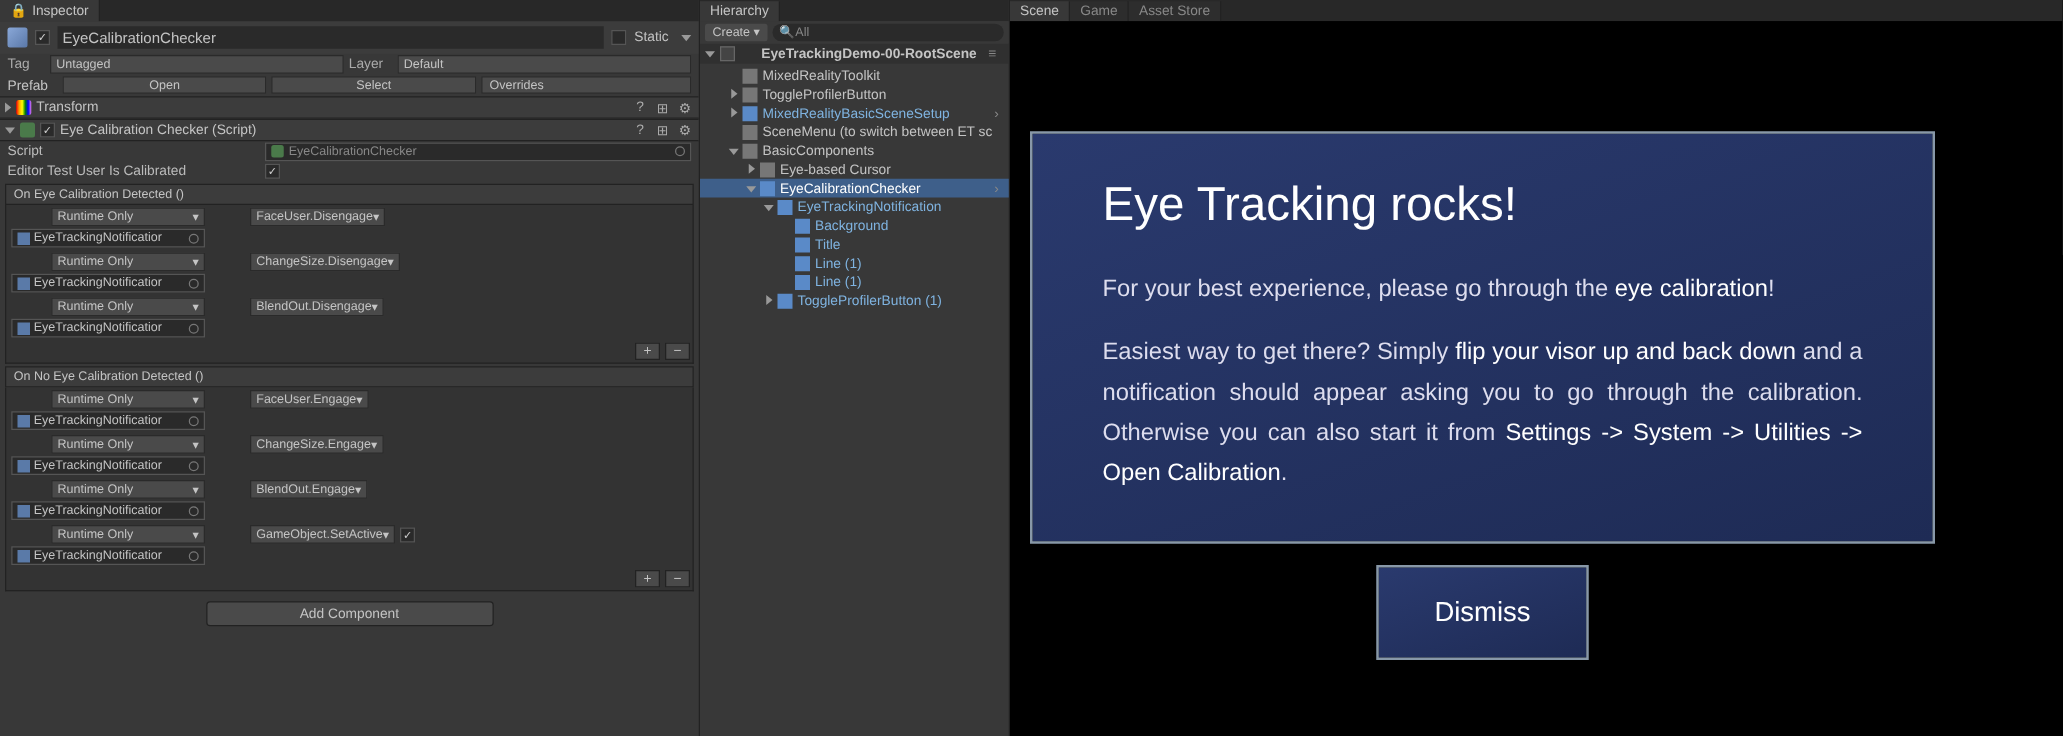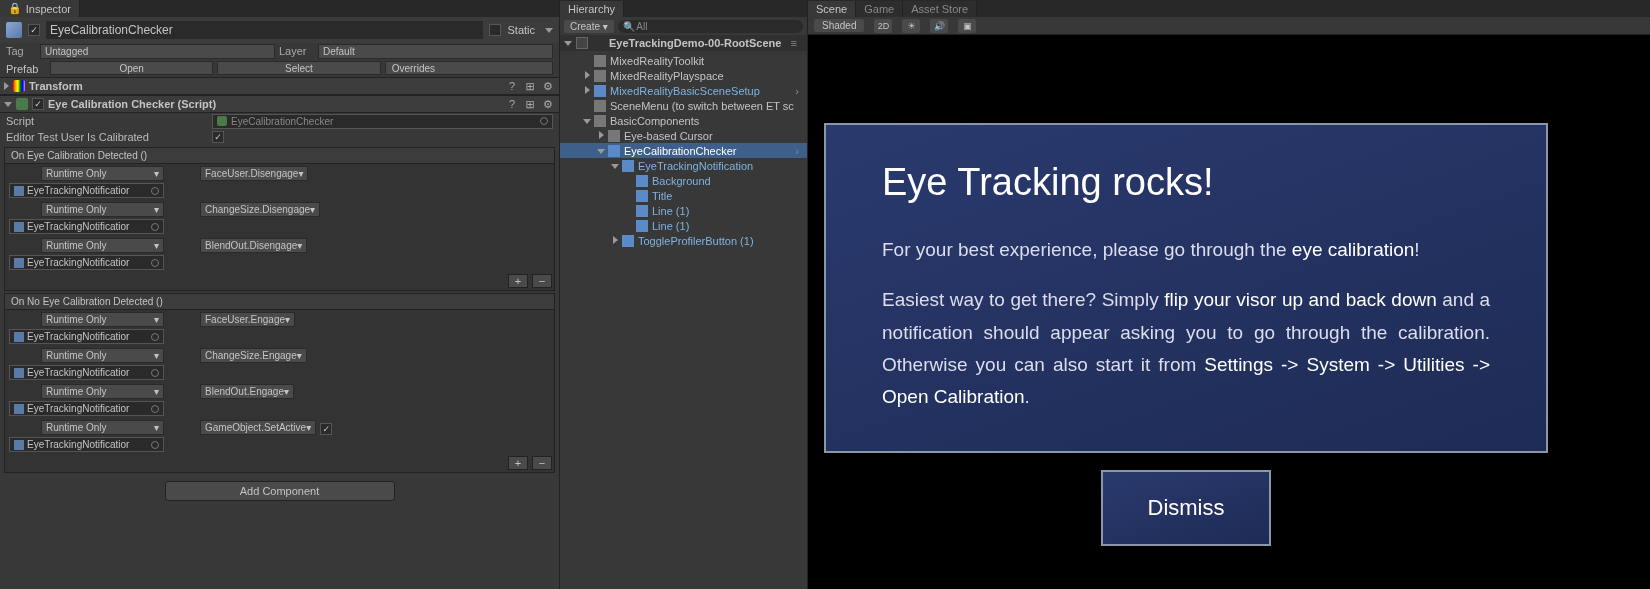--- a/index.html
+++ b/index.html
@@ -22,21 +22,21 @@
 
 .row { display: flex; align-items: center; padding: 0 6px; height: 16px; gap: 4px; }
 .row-label { width: 60px; color: #aaa; }
 .dropdown { background: #4a4a4a; border: 1px solid #2a2a2a; padding: 1px 4px; font-size: 10px; position: relative; flex: 1; }
 .dd-mid { flex: 1; }
 
 .prefab-row { display: flex; gap: 4px; padding: 2px 6px; height: 18px; }
 .prefab-btn { flex: 1; background: #4a4a4a; border: 1px solid #2a2a2a; text-align: center; font-size: 10px; padding: 1px; }
 
 .comp-header { display: flex; align-items: center; background: #3c3c3c; border-top: 1px solid #222; border-bottom: 1px solid #222; padding: 2px 4px; gap: 4px; height: 18px; }
-.comp-title { flex: 1; font-weight: bold; font-size: 11px; }
+.comp-title { flex: 1; font-weight: normal; font-size: 11px; }
 .mini-icon { width: 12px; height: 12px; background: #555; border-radius: 2px; }
 .mini-btn { width: 14px; height: 14px; display:flex; align-items:center; justify-content:center; color:#aaa; font-size:11px; }
 
 .field-row { display: flex; align-items: center; padding: 1px 6px; gap: 6px; height: 16px; }
 .field-label { flex: 0 0 200px; color: #bbb; }
 .obj-field { background: #2a2a2a; border: 1px solid #555; padding: 1px 4px; flex: 1; font-size: 10px; color: #888; display:flex; align-items:center; gap:4px;}
 .dot { width:8px; height:8px; border-radius:50%; border:1px solid #777; margin-left:auto; }
 
 .event-header { background: #3c3c3c; padding: 2px 6px; border: 1px solid #222; margin: 2px 4px 0 4px; font-size: 10px; }
 .event-body { background: #333; margin: 0 4px; border: 1px solid #222; border-top: none; }
@@ -258,21 +258,21 @@
       <div class="tree-row">
         <span class="indent" style="width:18px"></span>
         <span class="arrow"><span style="width:10px;display:inline-block"></span></span>
         <div class="go-icon "></div>
         <span>MixedRealityToolkit</span>
       </div>
       <div class="tree-row">
         <span class="indent" style="width:18px"></span>
         <span class="arrow"><span class="tri-r"></span></span>
         <div class="go-icon "></div>
-        <span>MixedRealityPlayspace</span>
+        <span>ToggleProfilerButton</span>
       </div>
       <div class="tree-row blue">
         <span class="indent" style="width:18px"></span>
         <span class="arrow"><span class="tri-r"></span></span>
         <div class="go-icon pf"></div>
         <span>MixedRealityBasicSceneSetup</span>
         <span class="more">›</span>
       </div>
       <div class="tree-row">
         <span class="indent" style="width:18px"></span>
@@ -342,27 +342,20 @@
   <div class="tab-bar">
     <div class="tab">
         <span>Scene</span>
       </div>
     <div class="tab inactive">
         <span>Game</span>
       </div>
     <div class="tab inactive">
         <span>Asset Store</span>
       </div>
-  </div>
-  <div class="scene-toolbar">
-    <div class="scene-dd"><span>Shaded</span></div>
-    <div class="scene-btn">2D</div>
-    <div class="scene-btn">☀</div>
-    <div class="scene-btn">🔊</div>
-    <div class="scene-btn">▣</div>
   </div>
   <div class="viewport">
     <div class="notif-panel">
       <div class="notif-title">Eye Tracking rocks!</div>
       <div class="notif-line">
         <span>For your best experience, please go through the </span><span class="em">eye calibration</span><span>!</span>
       </div>
       <div style="height:18px"></div>
       <div class="notif-line">
         <span>Easiest way to get there? Simply </span><span class="em">flip your visor up and back down</span><span> and a notification should appear asking you to go through the calibration. Otherwise you can also start it from </span><span class="em">Settings -&gt; System -&gt; Utilities -&gt; Open Calibration</span><span>.</span>

